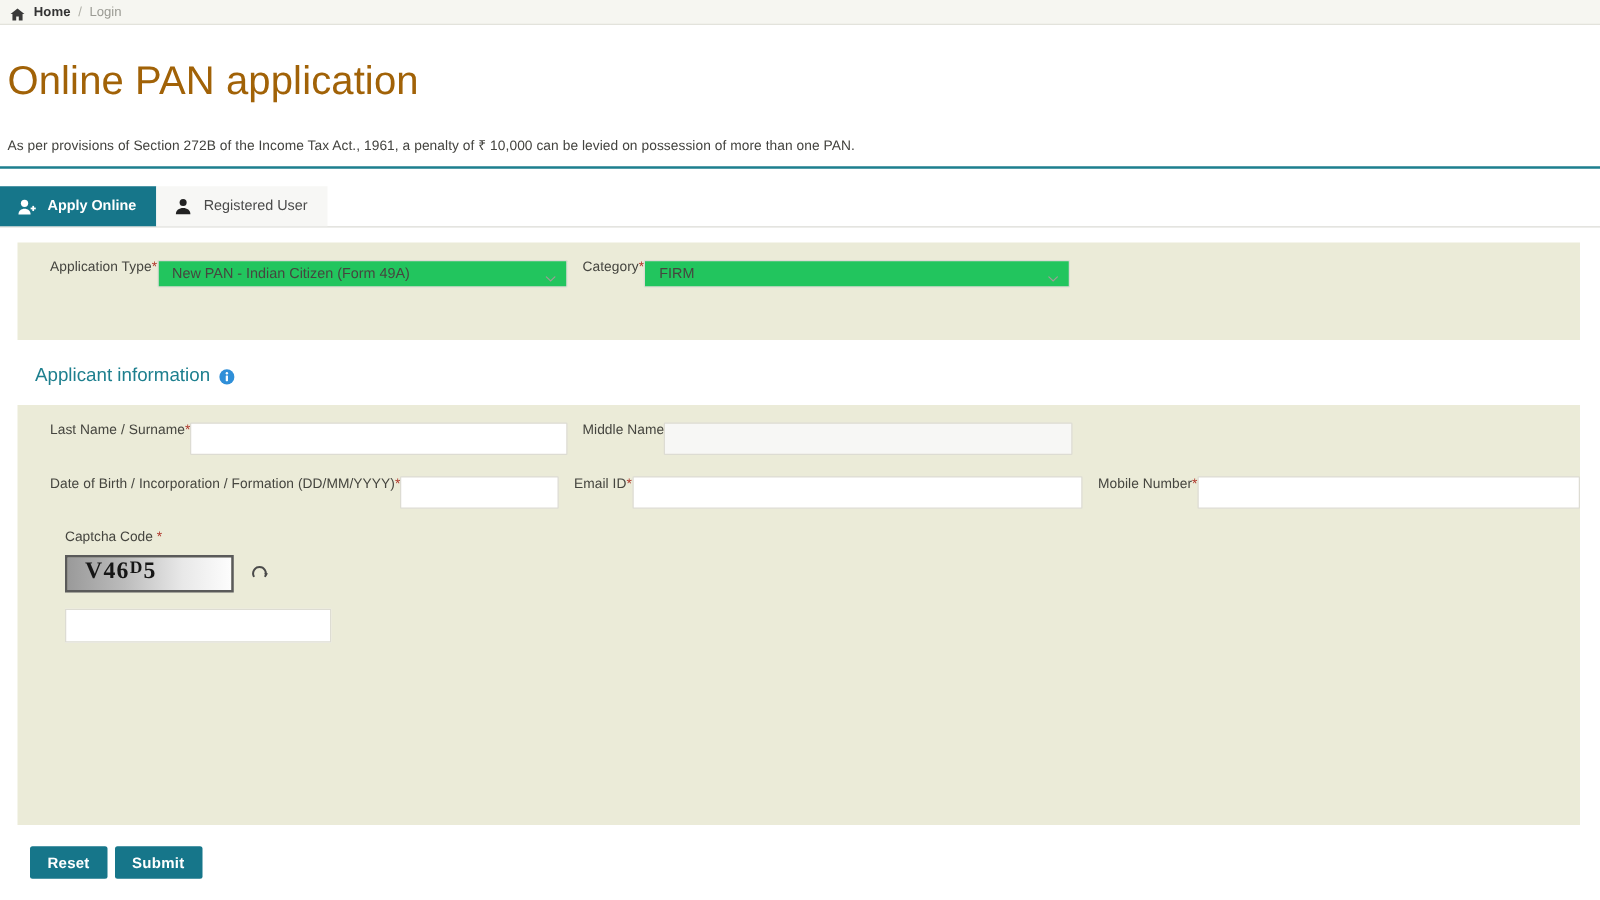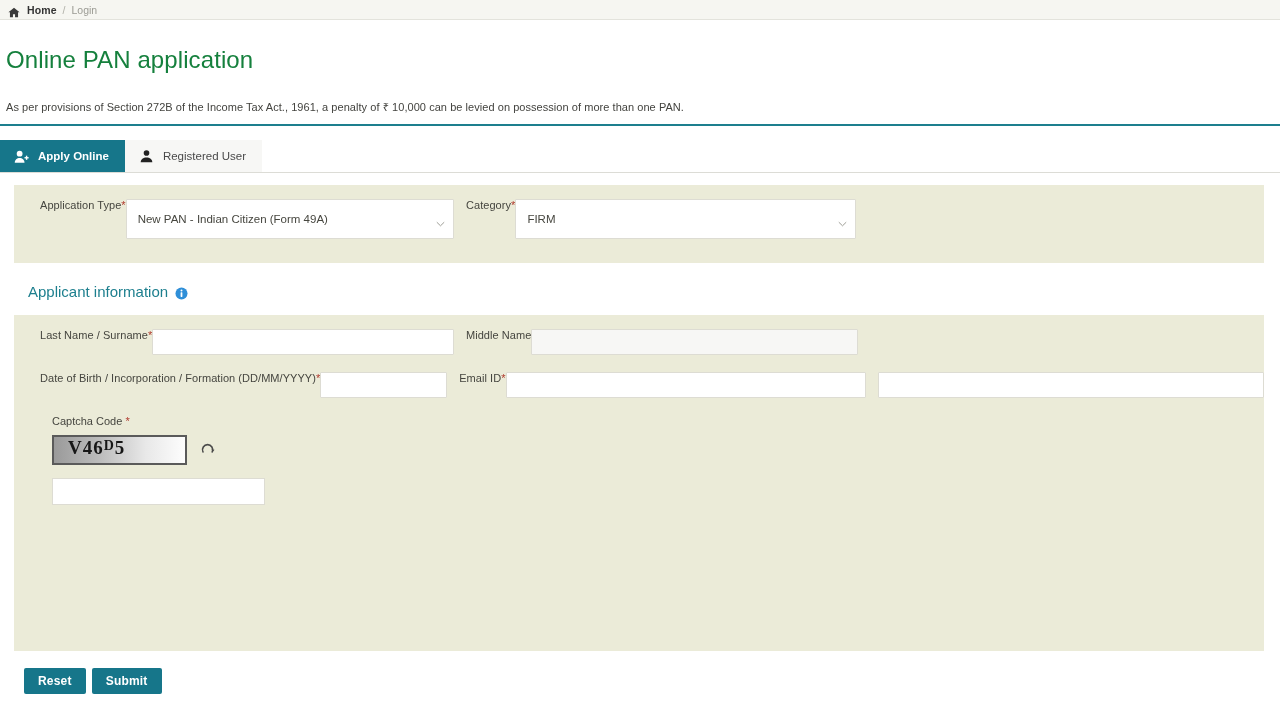--- a/index.html
+++ b/index.html
@@ -46,23 +46,23 @@
     color: #b0b0a8;
     margin: 0 6px;
   }
   .crumb-current {
     font-size: 10.5px;
     color: #9b9b94;
   }
 
   
   .page-title {
-    font-size: 24px;
+    font-size: 32px;
     font-weight: 400;
-    color: #15803d;
+    color: #a16207;
     margin: 26px 0 0 6px;
     letter-spacing: .1px;
   }
   .notice {
     font-size: 11px;
     color: #43433f;
     margin: 25px 0 0 6px;
     letter-spacing: .05px;
   }
   .teal-rule {
@@ -172,22 +172,22 @@
   }
   .text-input.shaded {
     background: #f7f7f5;
   }
 
   .select-wrap {
     position: relative;
     width: 100%;
   }
   .select-box {
-    height: 40px;
-    background: #ffffff;
+    height: 22px;
+    background: #22c55e;
     border: 1px solid #dddcd3;
     box-sizing: border-box;
     font-size: 11.5px;
     color: #46463f;
     display: flex;
     align-items: center;
     padding: 0 26px 0 11px;
     border-radius: 1px;
     cursor: pointer;
     white-space: nowrap;
@@ -379,20 +379,23 @@
       </div>
       <input class="text-input" type="text" placeholder="" style="">
     </div>
     <div class="field col2">
       <div class="field-label">
         <span>Email ID</span><span class="req">*</span>
       </div>
       <input class="text-input" type="text" placeholder="" style="">
     </div>
     <div class="field col3">
+      <div class="field-label">
+        <span>Mobile Number</span><span class="req">*</span>
+      </div>
       <input class="text-input" type="text" placeholder="" style="">
     </div>
   </div>
 
   <div class="captcha-block">
     <div class="captcha-label">
       <span>Captcha Code</span> <span class="req">*</span>
     </div>
     <div class="captcha-row">
       <div class="captcha-image">

